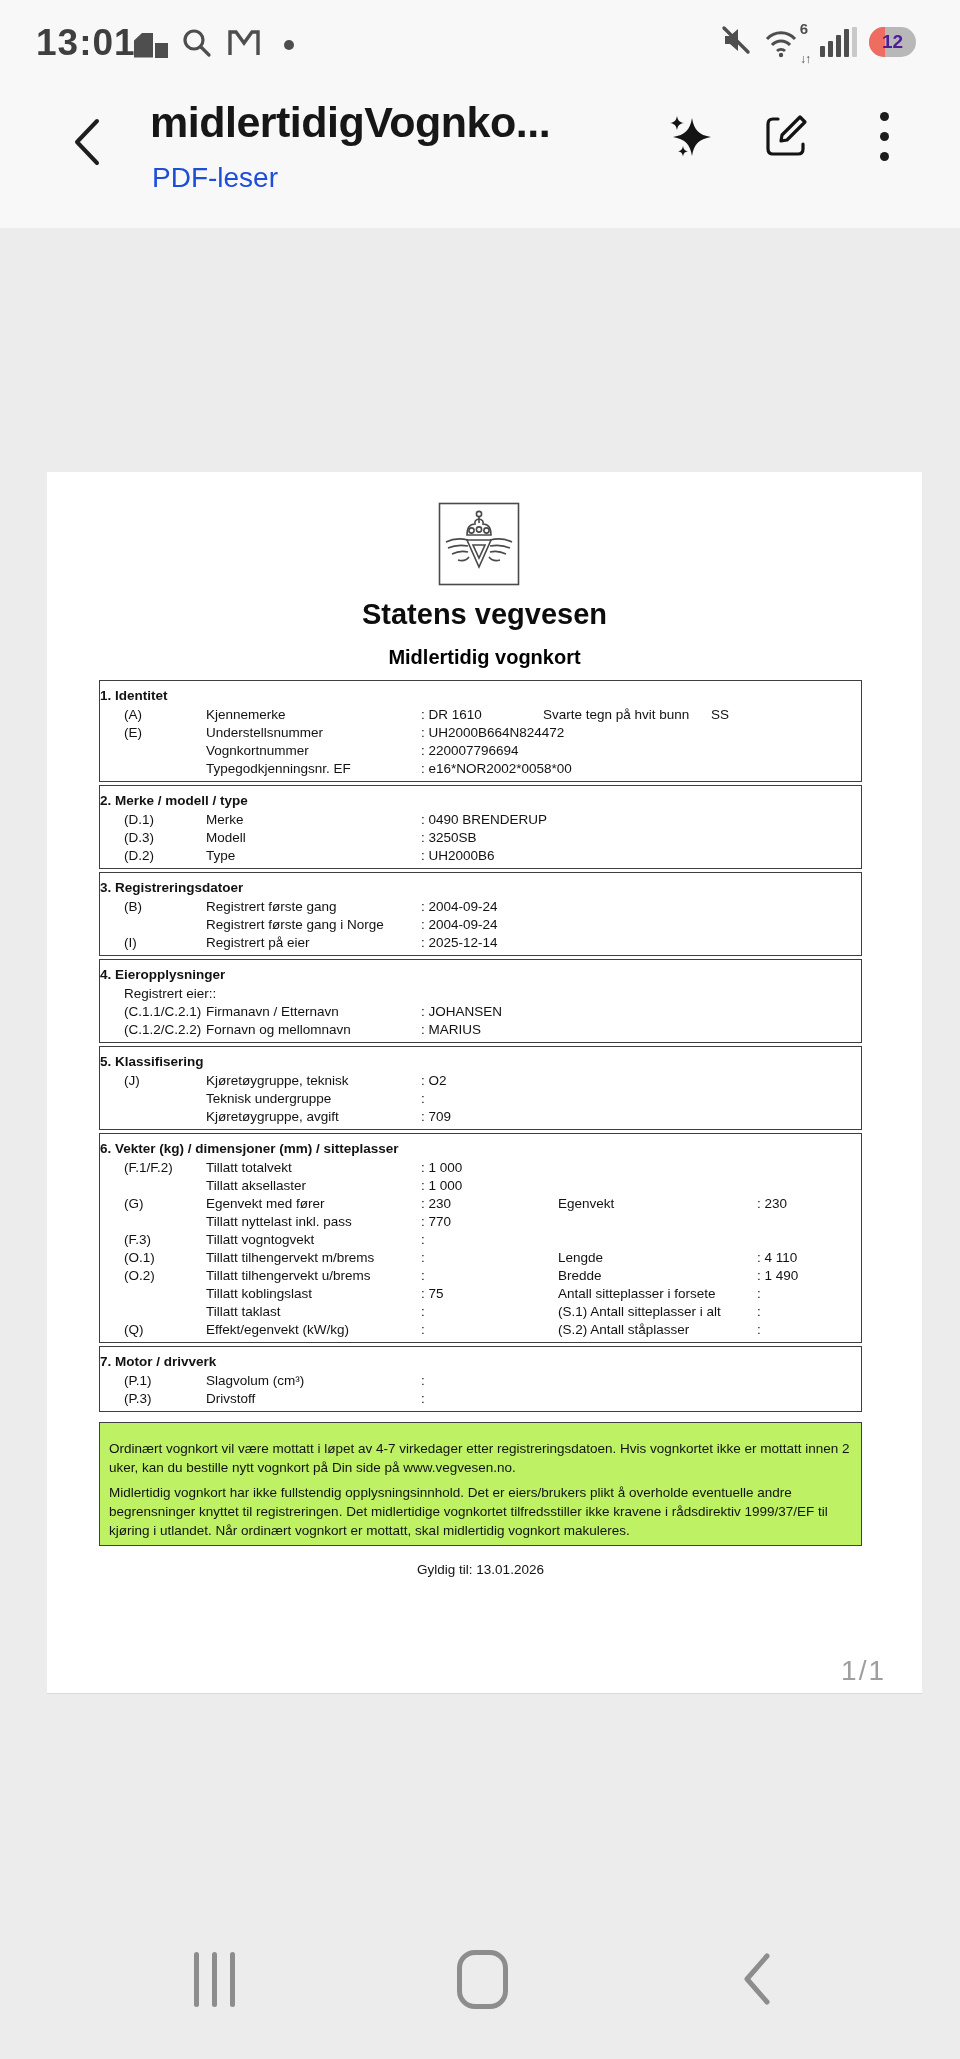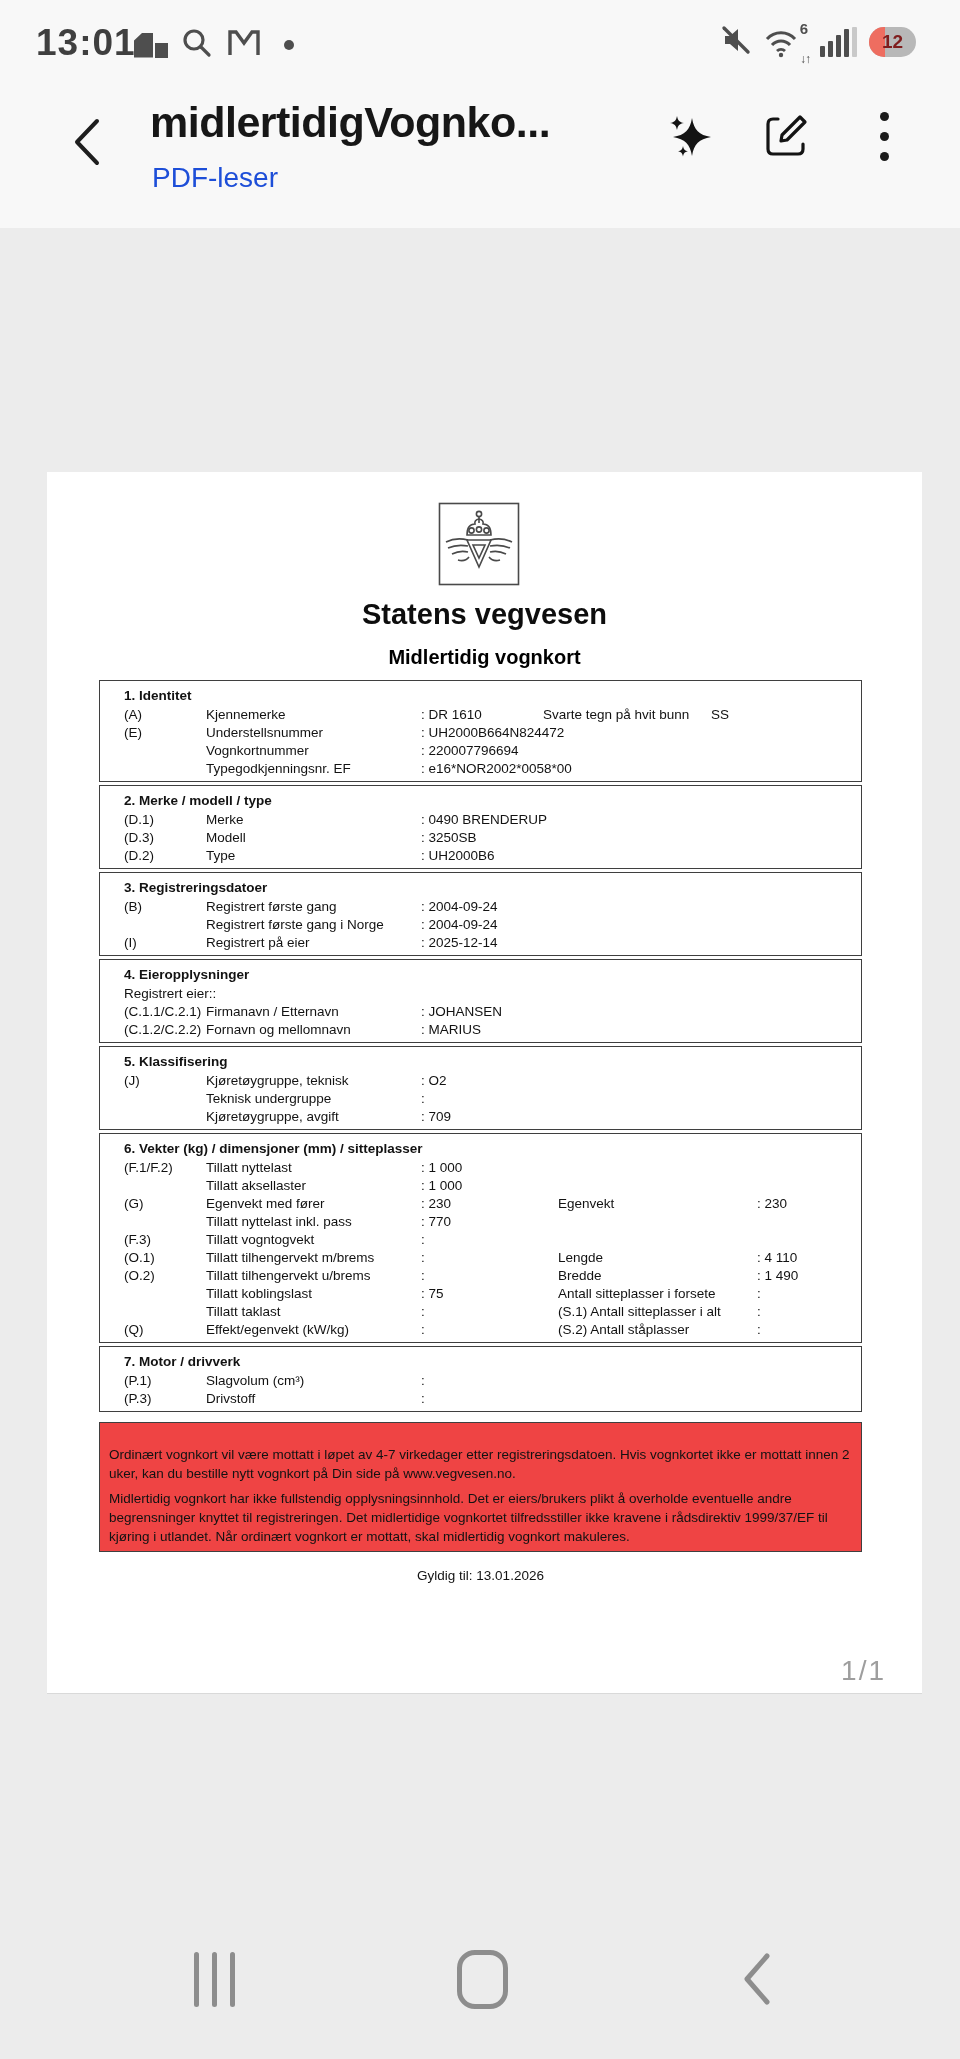--- a/index.html
+++ b/index.html
@@ -38,21 +38,21 @@
   .wifi-wrap svg{position:absolute;left:0;top:4px;}
   .wifi-std{position:absolute;right:0;top:-4px;font-size:15px;font-weight:700;color:var(--status-icon);}
   .wifi-arrows{position:absolute;right:-2px;bottom:-6px;font-size:12px;color:var(--status-icon);letter-spacing:-1px;}
   .signal-bars{display:flex;align-items:flex-end;gap:3px;height:30px;}
   .signal-bars i{display:block;width:5px;background:var(--status-icon);border-radius:1px;}
   .signal-bars i.b1{height:11px;} .signal-bars i.b2{height:16px;} .signal-bars i.b3{height:22px;} .signal-bars i.b4{height:28px;}
   .signal-bars i.b5{height:30px;background:#c9c9c9;}
   .battery{position:relative;width:47px;height:30px;border-radius:15px;background:var(--battery-pill);overflow:hidden;}
   .battery .fill{position:absolute;left:0;top:0;bottom:0;width:34%;background:var(--battery-fill);}
   .battery .pct{position:absolute;left:0;top:0;width:100%;height:100%;display:flex;align-items:center;justify-content:center;
-      font-size:19px;font-weight:700;color:#7f1d1d;}
+      font-size:19px;font-weight:700;color:#4c1d95;}
 
   .app-bar{position:absolute;left:0;top:96px;width:960px;height:132px;}
   .back-btn{position:absolute;left:62px;top:14px;width:48px;height:64px;display:flex;align-items:center;justify-content:center;}
   .app-title{position:absolute;left:150px;top:2px;font-size:43px;font-weight:700;color:#171717;letter-spacing:-0.5px;white-space:nowrap;}
   .app-subtitle{position:absolute;left:152px;top:66px;font-size:28px;font-weight:400;color:#1d4ed8;}
   .icon-btn{position:absolute;top:8px;width:56px;height:64px;display:flex;align-items:center;justify-content:center;}
   .btn-sparkle{left:662px;}
   .btn-edit{left:758px;}
   .btn-menu{left:856px;}
   .menu-dots{display:flex;flex-direction:column;gap:11px;}
@@ -61,29 +61,29 @@
   
   .pdf-area{position:absolute;left:0;top:228px;width:960px;height:1831px;}
   .page{position:absolute;left:47px;top:244px;width:875px;height:1222px;background:var(--page-bg);
         border-bottom:1px solid #d9d9d9;text-decoration:underline;}
   .logo{position:absolute;left:391px;top:30px;width:82px;height:84px;}
   .agency{position:absolute;left:0;top:126px;width:100%;text-align:center;font-size:29px;font-weight:700;color:#0d0d0d;}
   .doc-title{position:absolute;left:0;top:174px;width:100%;text-align:center;font-size:20px;font-weight:700;color:#000000;}
 
   .sections{position:absolute;left:52px;top:208px;width:763px;}
   .sec{border:1px solid var(--border);padding:5px 0 3px 0;margin-bottom:3px;background:#fff;}
-  .sec-heading{margin-left:24px;font-size:13.5px;font-weight:700;line-height:20px;white-space:nowrap;}
+  .sec-heading{font-size:13.5px;font-weight:700;line-height:20px;white-space:nowrap;}
   .row{position:relative;height:18px;font-size:13.5px;}
   .row span{position:absolute;top:0;line-height:18px;white-space:nowrap;}
   .c-code{left:24px;} .c-label{left:106px;} .c-value{left:321px;}
   .c-extra{left:443px;} .c-extra2{left:611px;}
   .c-label2{left:458px;} .c-value2{left:657px;}
   .c-span{left:24px;}
 
-  .notice{border:1px solid var(--border);margin-top:10px;padding:22px 9px 5px 9px;background:#ef4444;}
+  .notice{border:1px solid var(--border);margin-top:10px;padding:16px 9px 5px 9px;background:#bef264;}
   .notice p{margin:0 0 6px 0;font-size:13.5px;line-height:19px;}
   .notice p:last-child{margin-bottom:0;}
   .valid-until{margin-top:16px;text-align:center;font-size:13.5px;}
   .page-num{position:absolute;right:36px;bottom:6px;font-size:28px;color:var(--muted-text);letter-spacing:2px;}
 
   
   .nav-bar{position:absolute;left:0;bottom:0;width:960px;height:110px;}
   .nav-recents{position:absolute;left:194px;top:3px;display:flex;gap:13px;}
   .nav-recents i{display:block;width:5px;height:55px;background:var(--nav-icon);border-radius:3px;}
   .nav-home{position:absolute;left:457px;top:1px;width:51px;height:59px;border:5px solid var(--nav-icon);border-radius:18px;}
@@ -304,21 +304,21 @@
           <div class="row">
             <span class="c-label">Kjøretøygruppe, avgift</span>
             <span class="c-value">: 709</span>
           </div>
         </section>
 
   <section class="sec">
     <div class="sec-heading">6. Vekter (kg) / dimensjoner (mm) / sitteplasser</div>
   <div class="row">
             <span class="c-code">(F.1/F.2)</span>
-            <span class="c-label">Tillatt nyttelast</span>
+            <span class="c-label">Tillatt totalvekt</span>
             <span class="c-value">: 1 000</span>
           </div>
           <div class="row">
             <span class="c-label">Tillatt aksellaster</span>
             <span class="c-value">: 1 000</span>
           </div>
           <div class="row">
             <span class="c-code">(G)</span>
             <span class="c-label">Egenvekt med fører</span>
             <span class="c-value">: 230</span>

